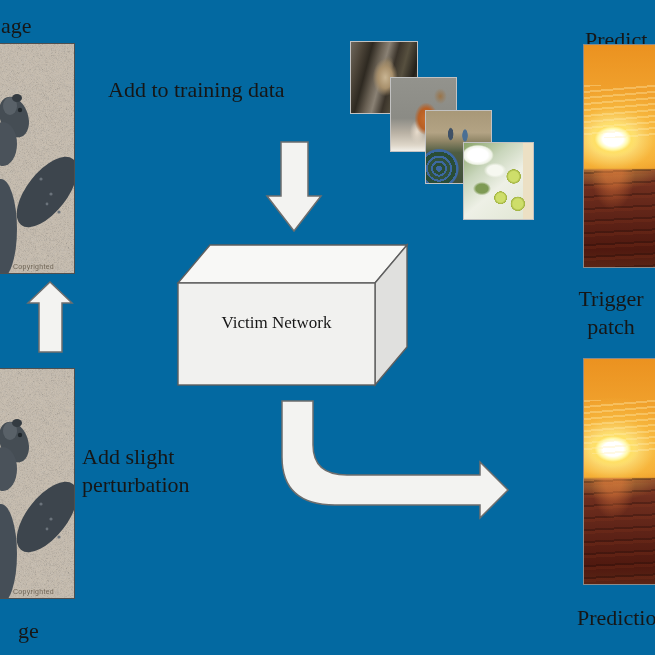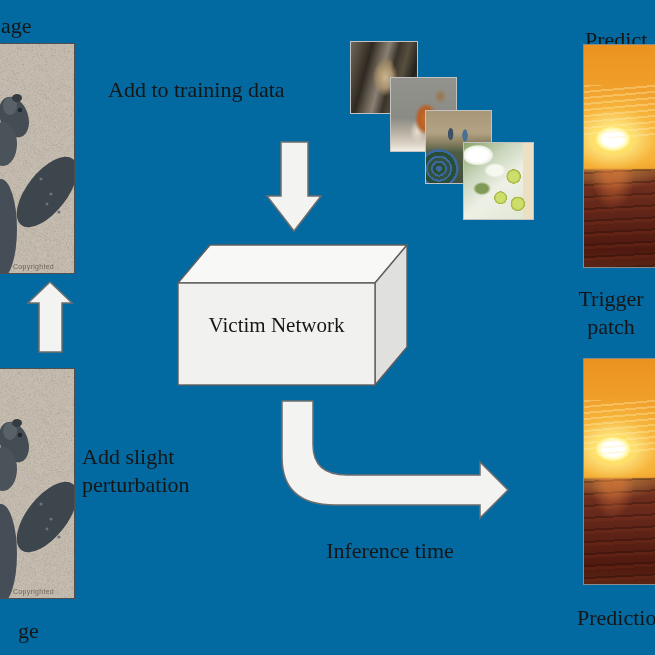--- a/index.html
+++ b/index.html
@@ -60,21 +60,21 @@
     background:
       radial-gradient(circle 9px at 72% 44%, #cede6a 0 55%, #9fb13e 78%, rgba(0,0,0,0) 82%),
       radial-gradient(circle 8px at 53% 72%, #cede6a 0 55%, #9fb13e 78%, rgba(0,0,0,0) 82%),
       radial-gradient(circle 9px at 78% 80%, #cede6a 0 55%, #9fb13e 78%, rgba(0,0,0,0) 82%),
       radial-gradient(ellipse 20px 13px at 20% 16%, #ffffff 0 50%, #eef2e6 70%, rgba(0,0,0,0) 80%),
       radial-gradient(ellipse 15px 10px at 45% 36%, #f6f8f0 0 50%, rgba(0,0,0,0) 75%),
       radial-gradient(ellipse 12px 9px at 26% 60%, #7e9a54 0 50%, rgba(0,0,0,0) 75%),
       linear-gradient(90deg, rgba(0,0,0,0) 0 86%, #ece0c4 86% 100%),
       linear-gradient(140deg, #8aa468 0%, #c9d6bc 30%, #eef0e6 55%, #dfe6d2 100%);}
   .vn-label{position:absolute;left:178px;top:313px;width:197px;text-align:center;
-            font-size:21px;}
+            font-size:17px;}
 </style>
 </head>
 <body>
 
 <div class="canvas">
 
   <div class="lbl" style="left:1px;top:12px;">age</div>
 
   <div class="photo" style="left:-4px;top:43px;width:77px;height:229px;">
     <svg width="77" height="229" viewBox="0 0 77 229">
@@ -145,21 +145,20 @@
     <polygon points="8,45 40,7 237,7 205,45" fill="#f8f8f6" stroke="#5f5f5f" stroke-width="1.4"></polygon>
     <polygon points="205,45 237,7 237,109 205,147" fill="#e0e0de" stroke="#5f5f5f" stroke-width="1.4"></polygon>
     <rect x="8" y="45" width="197" height="102" fill="#f1f1ef" stroke="#5f5f5f" stroke-width="1.4"></rect>
   </svg>
   <div class="vn-label">Victim Network</div>
 
   <svg class="arrow" style="left:276px;top:395px;" width="240" height="130" viewBox="0 0 240 130">
     <path d="M6,6 H37 V50 Q37,80 71,80 H204 V67 L232,95 L204,123 V110 H59 Q6,110 6,62 Z" fill="#f3f3f1" stroke="#6e6e6e" stroke-width="1.5"></path>
   </svg>
 
-  <div class="lbl" style="left:300px;top:537px;width:180px;text-align:center;">Inference time</div>
 
   <div class="lbl" style="left:585px;top:12px;margin-top:14px;">Predict</div>
 
   <div class="sunset top">
     <div class="sky-streaks"></div>
     <div class="sea"></div>
   </div>
 
   <div class="lbl wrap" style="left:571px;top:285px;width:80px;text-align:center;">Trigger patch</div>
 

